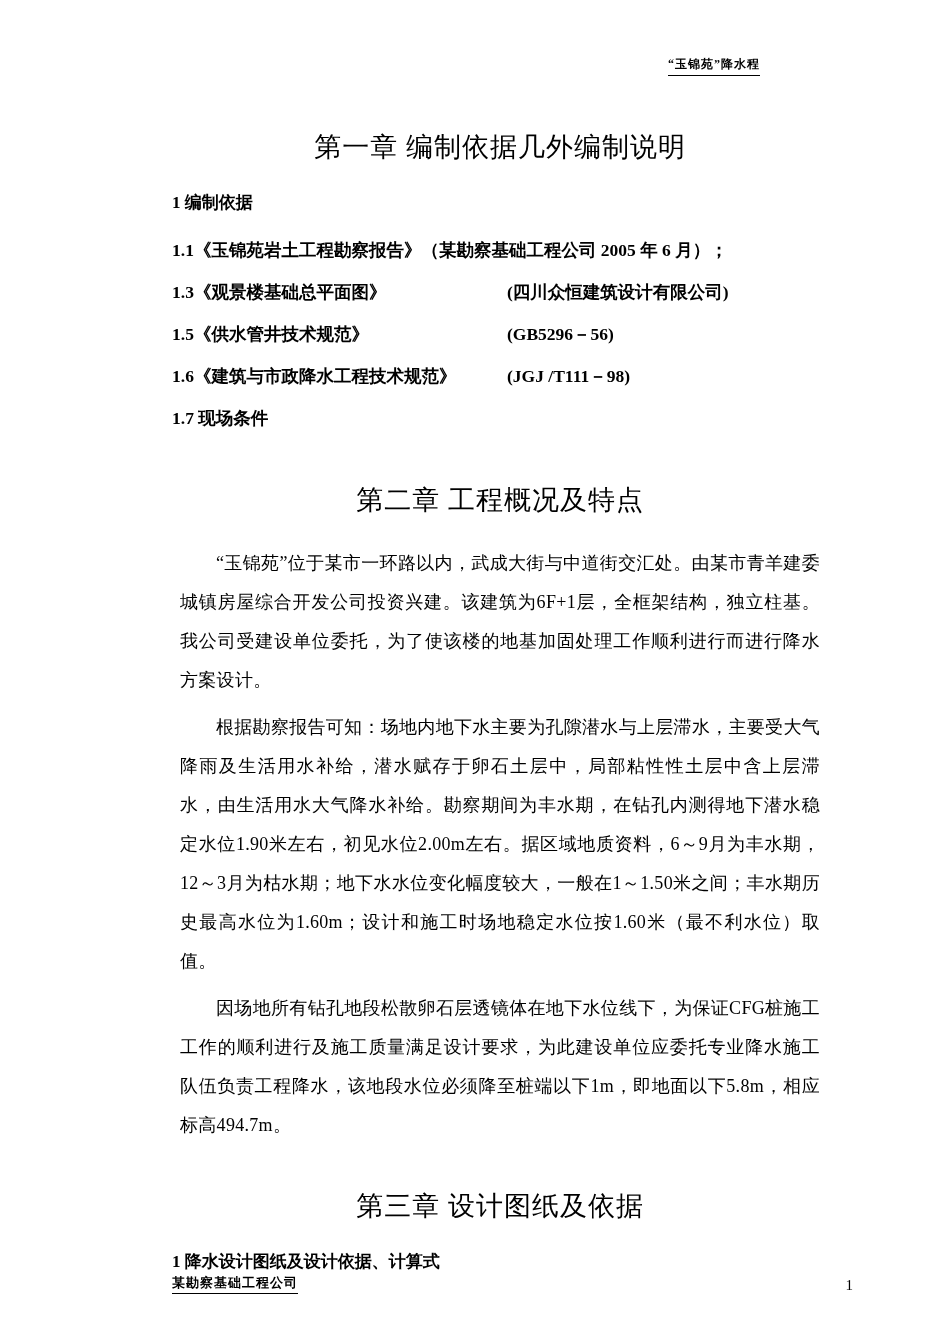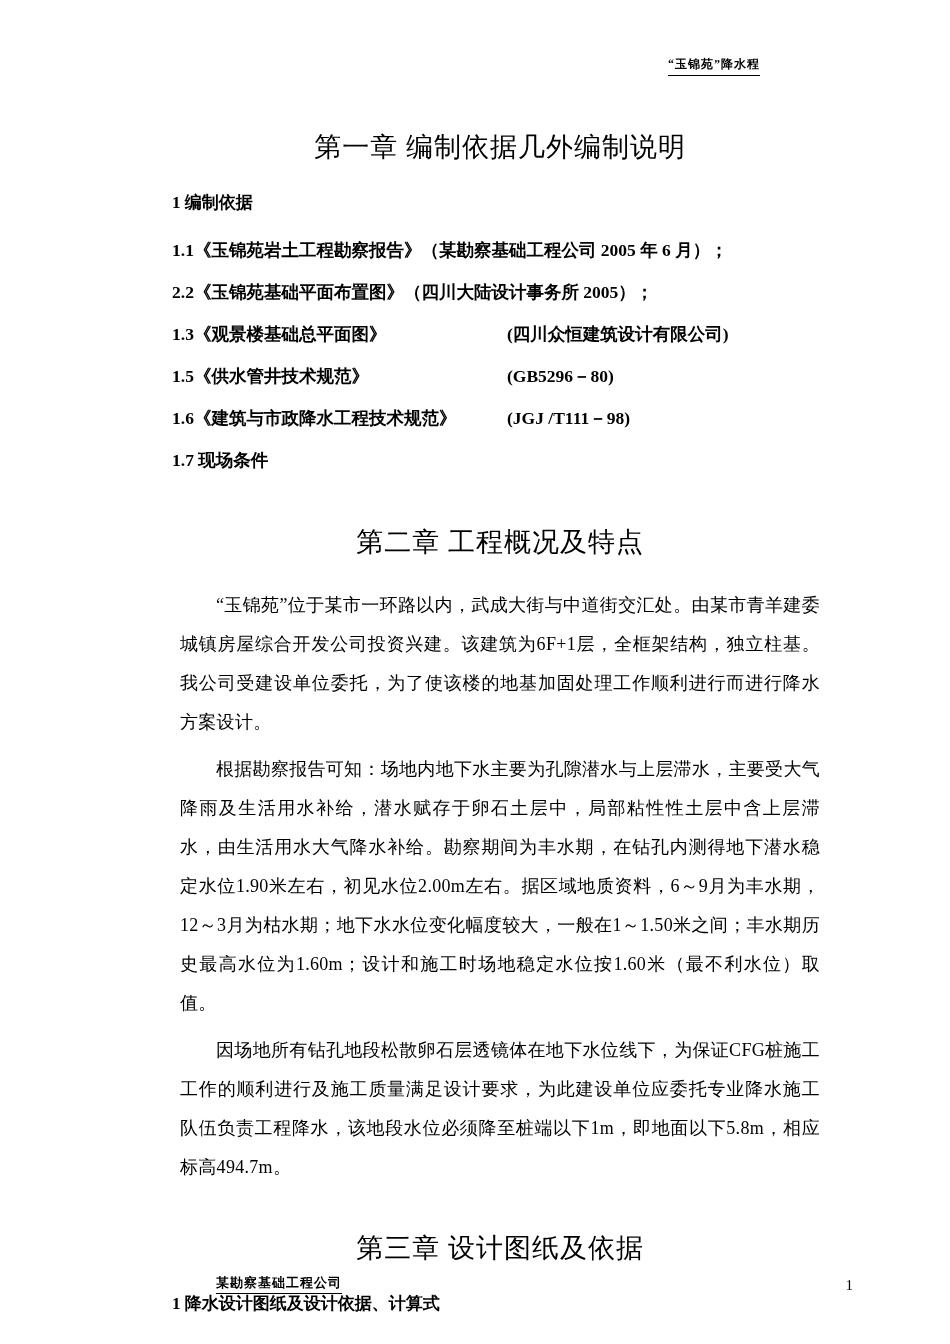--- a/index.html
+++ b/index.html
@@ -83,21 +83,20 @@
   }
   
   .footer {
     position: absolute;
     left: 120px;
     right: 45px;
     bottom: 50px;
     display: flex;
     justify-content: space-between;
     align-items: flex-end;
-    margin-left: 44px;
   }
   .footer-company {
     font-size: 13px;
     font-weight: bold;
     letter-spacing: 1px;
     border-bottom: 1px solid #000;
     padding-bottom: 1px;
   }
   .footer-page {
     font-size: 15px;
@@ -116,30 +115,26 @@
 
     <h1 class="chapter-title">第一章 编制依据几外编制说明</h1>
     <h2 class="section-heading">1 编制依据</h2>
 
     <div class="ref-list">
       <div class="ref-item">
         <span>1.1《玉锦苑岩土工程勘察报告》（某勘察基础工程公司 2005 年 6 月）；</span>
         <span class="ref"></span>
       </div>
       <div class="ref-item">
-        <span>2.2《玉锦苑基础平面布置图》（四川大陆设计事务所 2005）；</span>
-        <span class="ref"></span>
-      </div>
-      <div class="ref-item">
         <span>1.3《观景楼基础总平面图》</span>
         <span class="ref">(四川众恒建筑设计有限公司)</span>
       </div>
       <div class="ref-item">
         <span>1.5《供水管井技术规范》</span>
-        <span class="ref">(GB5296－80)</span>
+        <span class="ref">(GB5296－56)</span>
       </div>
       <div class="ref-item">
         <span>1.6《建筑与市政降水工程技术规范》</span>
         <span class="ref">(JGJ /T111－98)</span>
       </div>
       <div class="ref-item">
         <span>1.7 现场条件</span>
         <span class="ref"></span>
       </div>
     </div>

